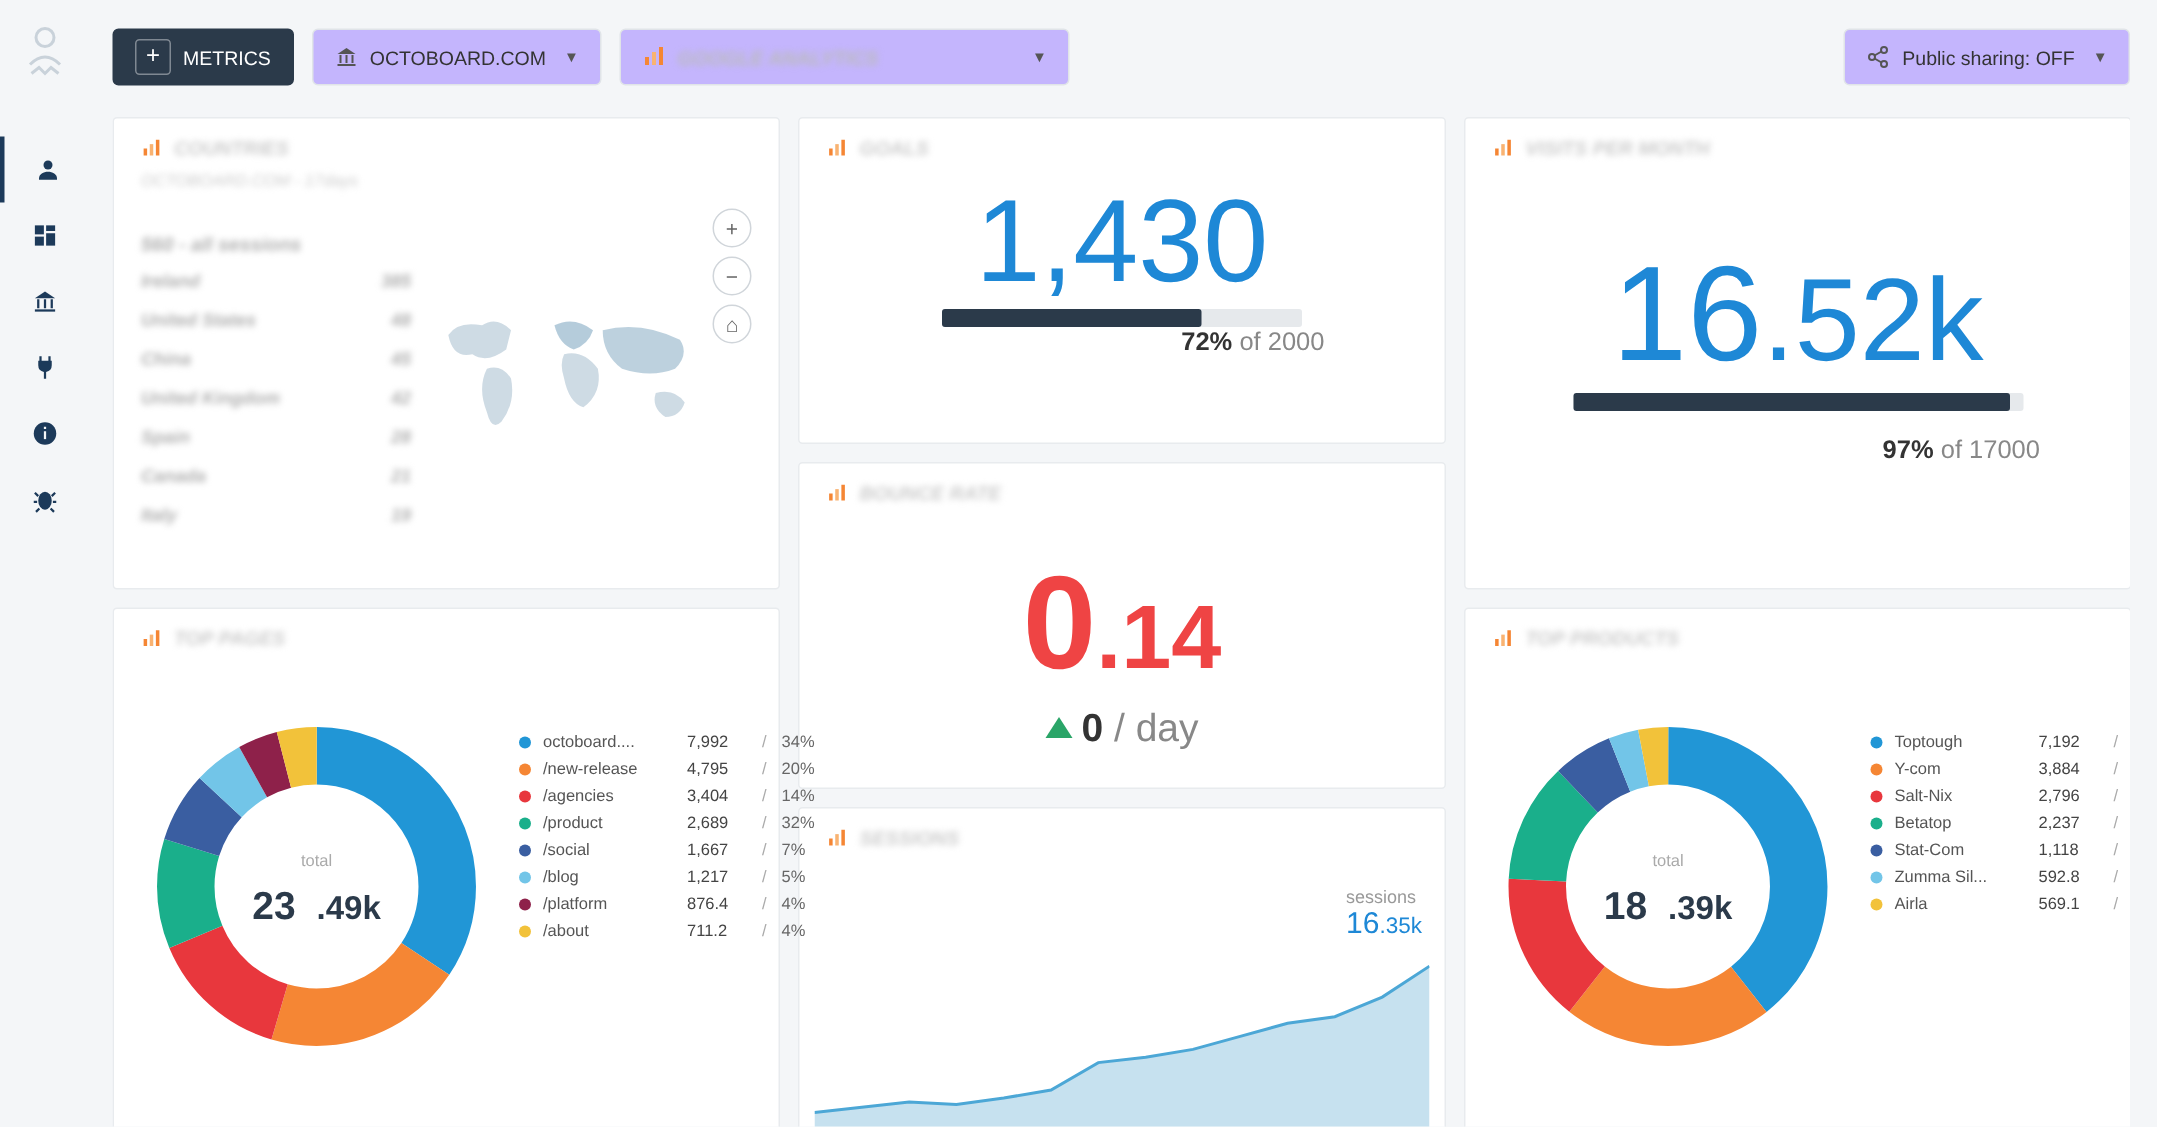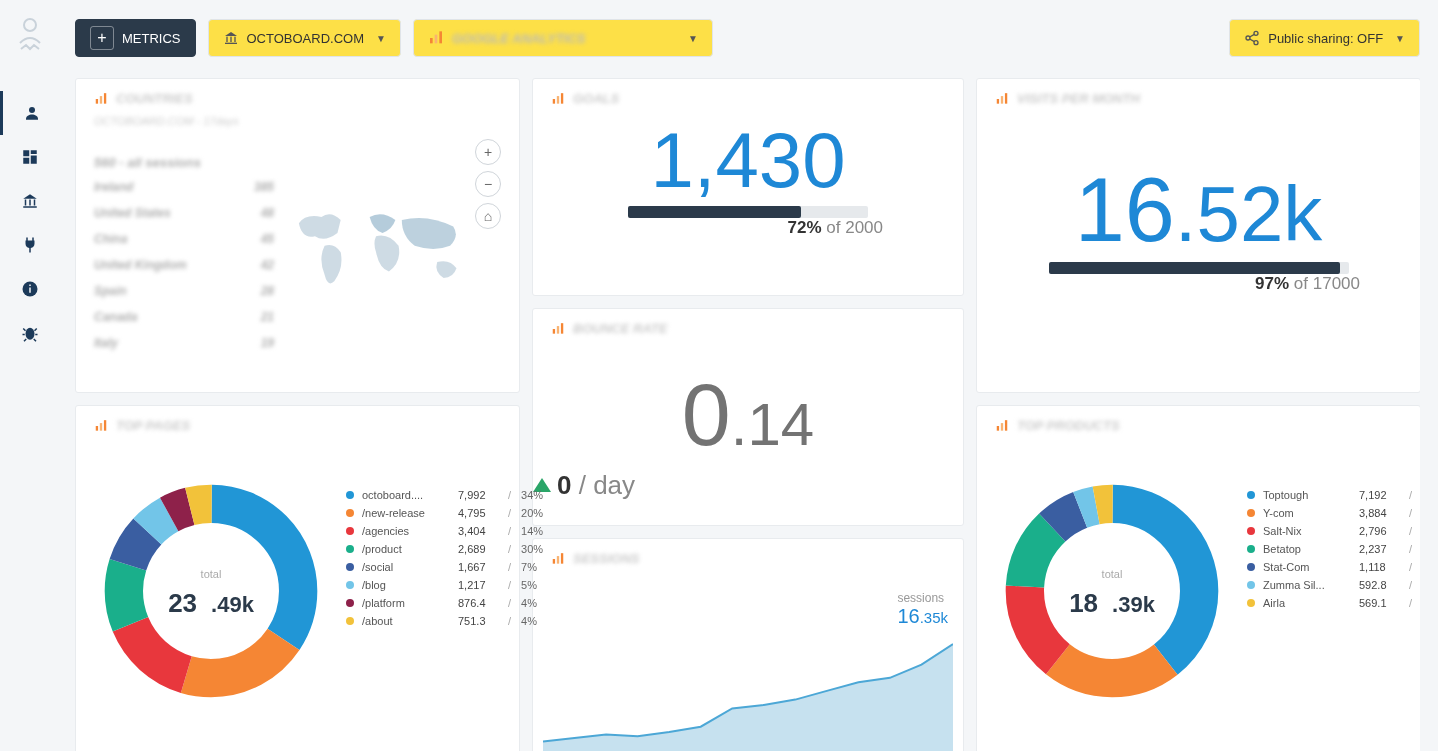--- a/index.html
+++ b/index.html
@@ -50,21 +50,21 @@
 }
 .btn {
   height: 38px;
   display: flex; align-items: center;
   gap: 8px;
   padding: 0 14px;
   border-radius: 4px;
   cursor: pointer;
   font-size: 13px;
   border: 1px solid #e0e4e8;
-  background: #fde047;
+  background: #c4b5fd;
 }
 .btn-dark {
   background: #2b3a4a;
   color: #fff;
   border-color: #2b3a4a;
 }
 .btn-dark .plus-box {
   width: 24px; height: 24px;
   border: 1px solid rgba(255,255,255,0.4);
   border-radius: 3px;
@@ -132,23 +132,23 @@
   border-radius: 2px;
 }
 .progress-label {
   align-self: flex-end;
   font-size: 17px;
   color: #888;
 }
 .progress-label b { color: #333; font-weight: 600; }
 
 
-.bounce-val { font-size: 60px; font-weight:400; color:#737373; text-align:center;}
+.bounce-val { font-size: 60px; font-weight:700; color:#ef4444; text-align:center;}
 .bounce-val .int { font-size: 88px;}
-.bounce-sub { font-size: 26px; color:#888; margin-top:4px;}
+.bounce-sub { text-align:center; font-size: 26px; color:#888; margin-top:4px;}
 .tri-up {
   display:inline-block; width:0;height:0;
   border-left:9px solid transparent; border-right:9px solid transparent;
   border-bottom:14px solid #2aa568;
   margin-right:6px; vertical-align: 2px;
 }
 .bounce-sub b { color:#333; font-weight:600; }
 
 
 .sessions-svg { position:absolute; left:10px; right:10px; bottom:30px; height: 150px;}
@@ -438,21 +438,21 @@
       <svg class="card-title-icon" viewBox="0 0 24 24">
           <rect x="3" y="12" width="4" height="8" fill="#f58634"></rect>
           <rect x="10" y="7" width="4" height="13" fill="#f9b372"></rect>
           <rect x="17" y="2" width="4" height="18" fill="#f58634"></rect>
         </svg>
       <span class="card-title-text">VISITS PER MONTH</span>
     </div>
     <div class="big-num" style="margin-top:80px;">
       <span class="big-int">16</span><span>.52k</span>
     </div>
-    <div class="progress-wrap" style="padding:0 60px;">
+    <div class="progress-wrap" style="padding:0 60px;gap:16px;">
       <div class="progress-bar" style="width:300px;">
         <div class="progress-fill" id="visits-fill" style="width: 97%;"></div>
       </div>
       <div class="progress-label">
         <b>97%</b>
         <span>of</span>
         <span>17000</span>
       </div>
     </div>
   </div>
@@ -502,21 +502,21 @@
           <span class="name">/agencies</span>
           <span class="v1">3,404</span>
           <span class="sep">/</span>
           <span class="v2">14%</span>
         </div>
         <div class="lrow">
           <span class="dot" style="background:#1aaf8b"></span>
           <span class="name">/product</span>
           <span class="v1">2,689</span>
           <span class="sep">/</span>
-          <span class="v2">30%</span>
+          <span class="v2">32%</span>
         </div>
         <div class="lrow">
           <span class="dot" style="background:#3a5ea1"></span>
           <span class="name">/social</span>
           <span class="v1">1,667</span>
           <span class="sep">/</span>
           <span class="v2">7%</span>
         </div>
         <div class="lrow">
           <span class="dot" style="background:#72c5e8"></span>
@@ -528,21 +528,21 @@
         <div class="lrow">
           <span class="dot" style="background:#8e214a"></span>
           <span class="name">/platform</span>
           <span class="v1">876.4</span>
           <span class="sep">/</span>
           <span class="v2">4%</span>
         </div>
         <div class="lrow">
           <span class="dot" style="background:#f2c23a"></span>
           <span class="name">/about</span>
-          <span class="v1">751.3</span>
+          <span class="v1">711.2</span>
           <span class="sep">/</span>
           <span class="v2">4%</span>
         </div>
       </div>
   </div>
 
   <div class="card" style="left:901px;top:327px;width:445px;height:413px;">
     <div class="card-title">
       <svg class="card-title-icon" viewBox="0 0 24 24">
           <rect x="3" y="12" width="4" height="8" fill="#f58634"></rect>

